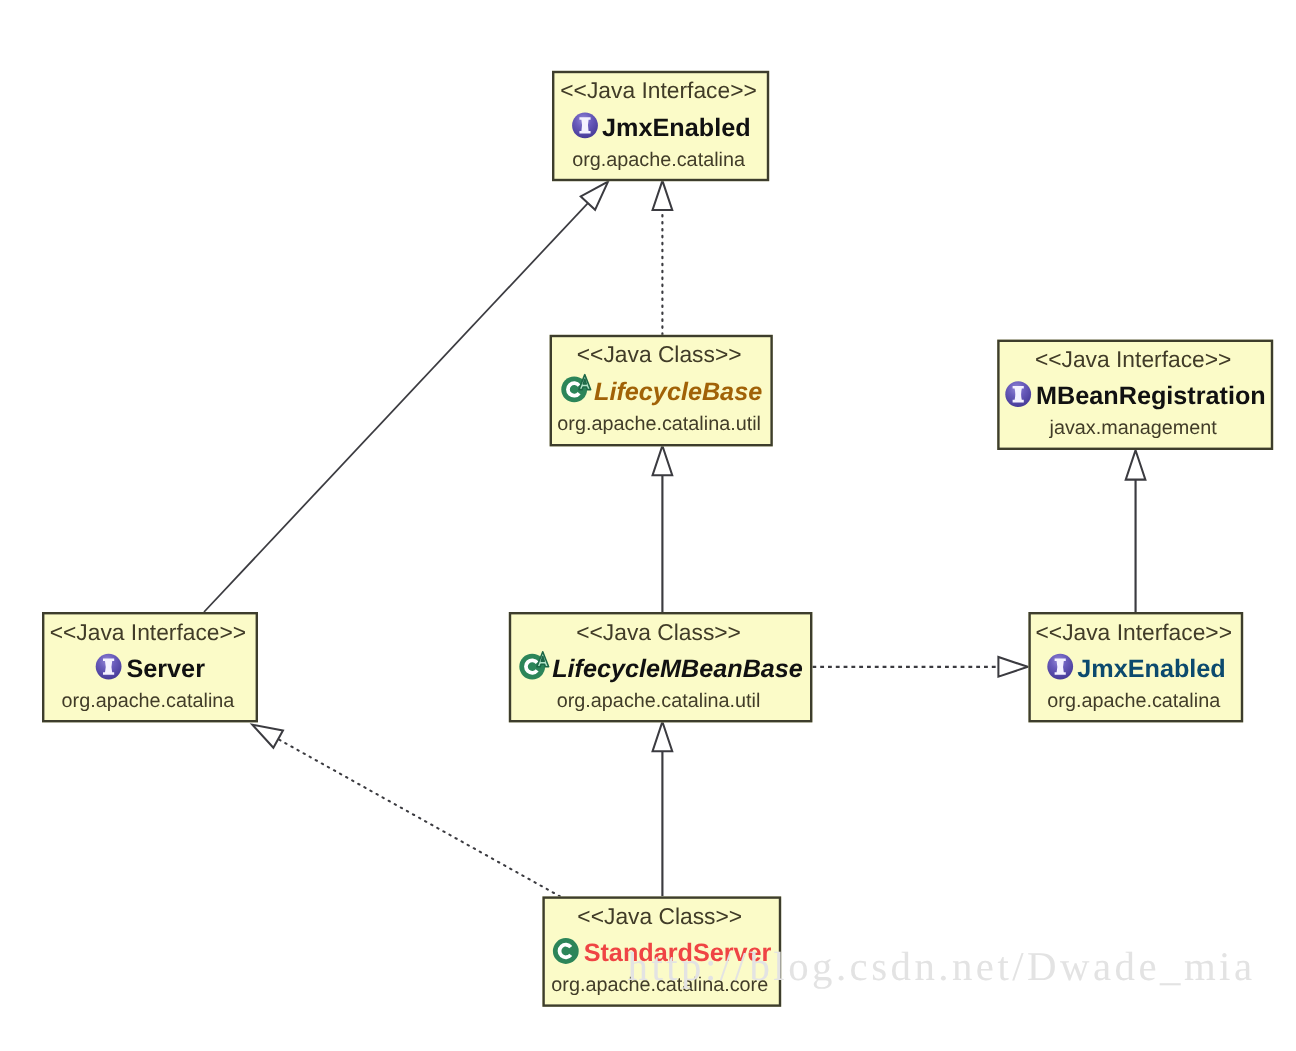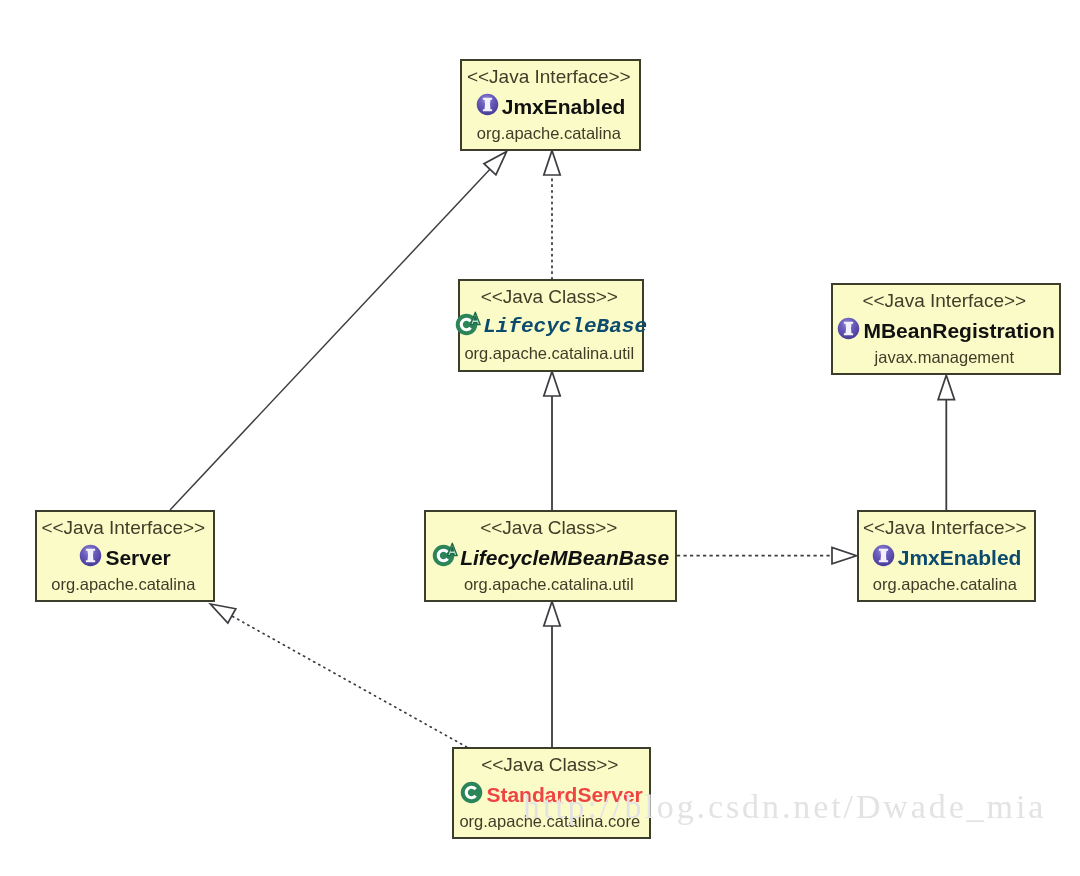--- a/index.html
+++ b/index.html
@@ -123,21 +123,21 @@
       <div class="uml-box" style="left: 458px; top: 279px; width: 186px; height: 93px; background: rgb(251, 251, 200); border-color: rgb(61, 61, 44);">
         <div class="line stereotype" style="top: 16.3px; color: rgb(65, 60, 40);">&lt;&lt;Java Class&gt;&gt;</div>
         <div class="line" style="top: 45.7px;"><span class="name-row" style="left: 14.1px;"><span class="icon" style="left: -28.2px; top: -18.099px;"><svg width="27" height="27" viewBox="0 0 54 54">
                 <g transform="translate(0,8)">
                   <circle cx="23" cy="23" r="21.5" fill="#2c8559"></circle>
                   <path d="M33.72 14.63 A13.6 13.6 0 1 0 33.72 31.37 L28.75 27.49 A7.3 7.3 0 1 1 28.75 18.51 Z" fill="#ffffff"></path>
                 </g>
                 <g>
                   <path d="M40.6 6.4 L30.8 31.4 H36.2 L37.7 27.1 H43.5 L45.0 31.4 H50.4 L40.6 6.4 Z M40.6 14.2 L43.1 21.9 H38.1 Z" fill="#b2e4c8" fill-rule="evenodd" stroke="#1d6746" stroke-width="2.6" stroke-linejoin="round"></path>
                 </g>
-              </svg></span><span class="cls-name abstract" style="color: #0c4a6e; font-family: Liberation Mono, monospace;">LifecycleBase</span></span></div>
+              </svg></span><span class="cls-name abstract" style="color: #a16207;">LifecycleBase</span></span></div>
         <div class="line pkg" style="top: 72.3px; color: rgb(65, 60, 40);">org.apache.catalina.util</div>
       </div>
       <div class="uml-box" style="left: 831px; top: 283px; width: 230px; height: 92px; background: rgb(251, 251, 200); border-color: rgb(61, 61, 44);">
         <div class="line stereotype" style="top: 16.3px; color: rgb(65, 60, 40);">&lt;&lt;Java Interface&gt;&gt;</div>
         <div class="line" style="top: 45.7px;"><span class="name-row" style="left: 13.1px;"><span class="icon" style="left: -26.2px; top: -14.099px;"><svg width="23" height="23" viewBox="0 0 46 46">
                 <defs>
                   <radialGradient id="ig1" cx="44%" cy="28%" r="68%">
                     <stop offset="0%" stop-color="#9488d6"></stop>
                     <stop offset="45%" stop-color="#6a5cbc"></stop>
                     <stop offset="100%" stop-color="#4a3e9b"></stop>

